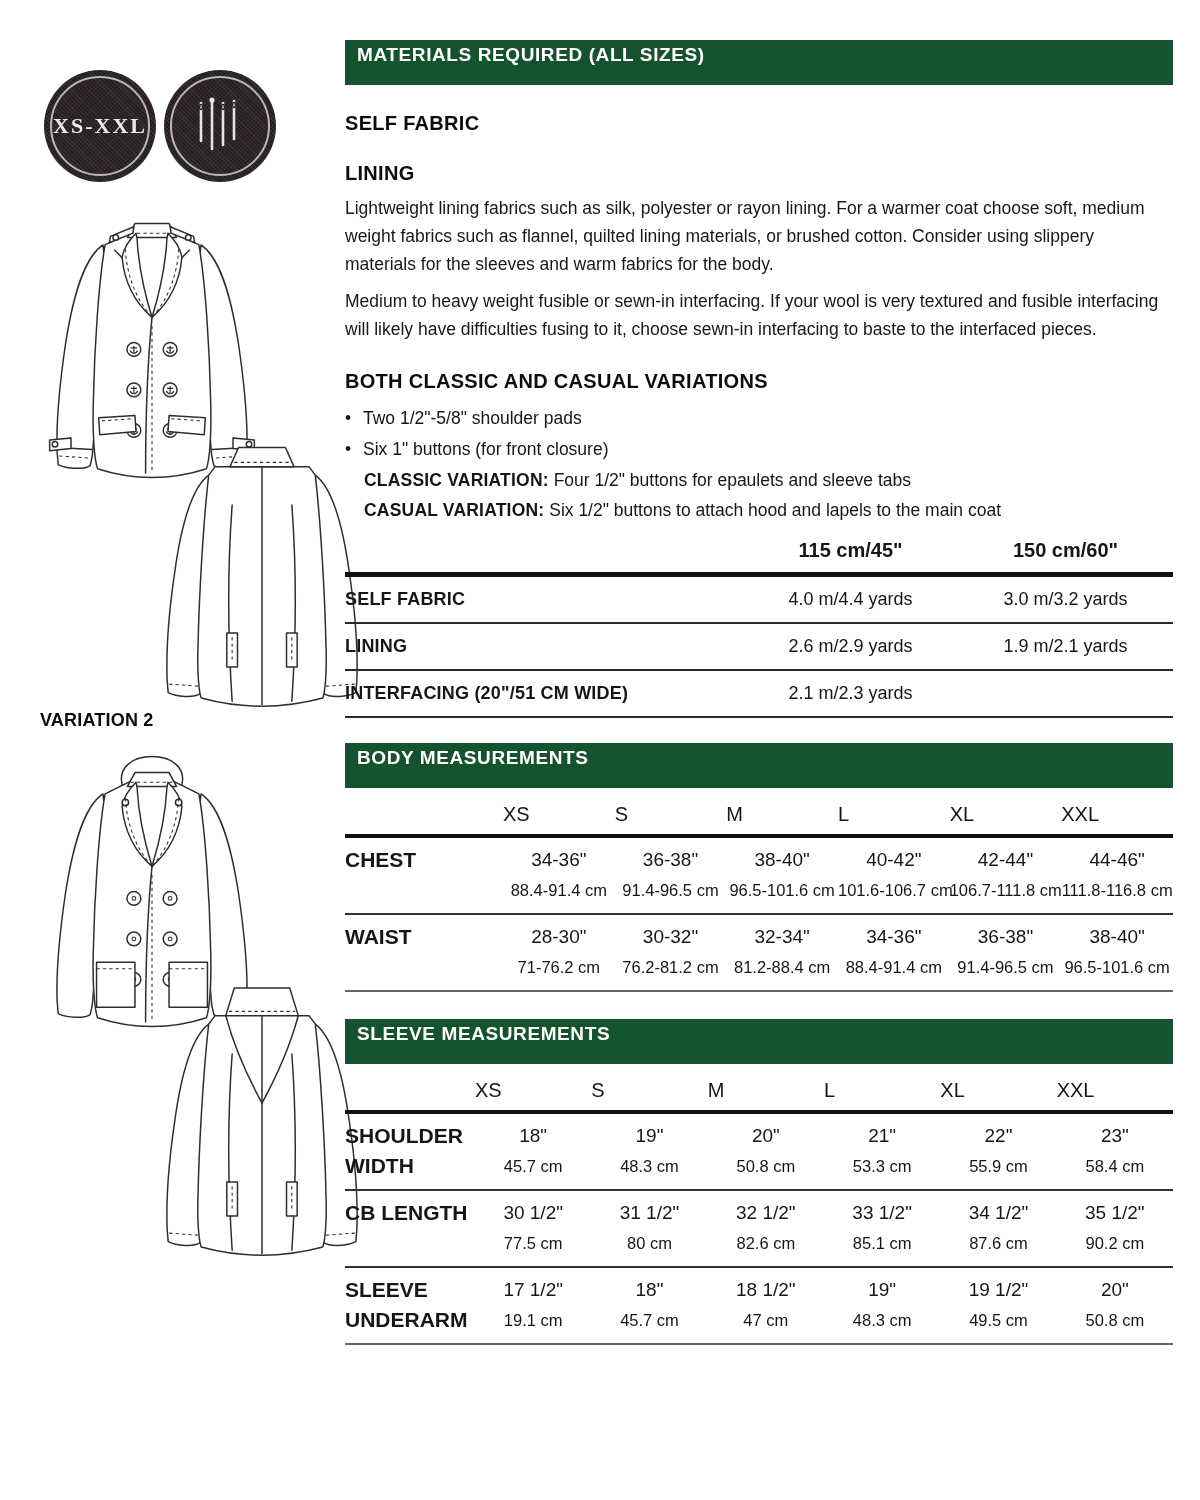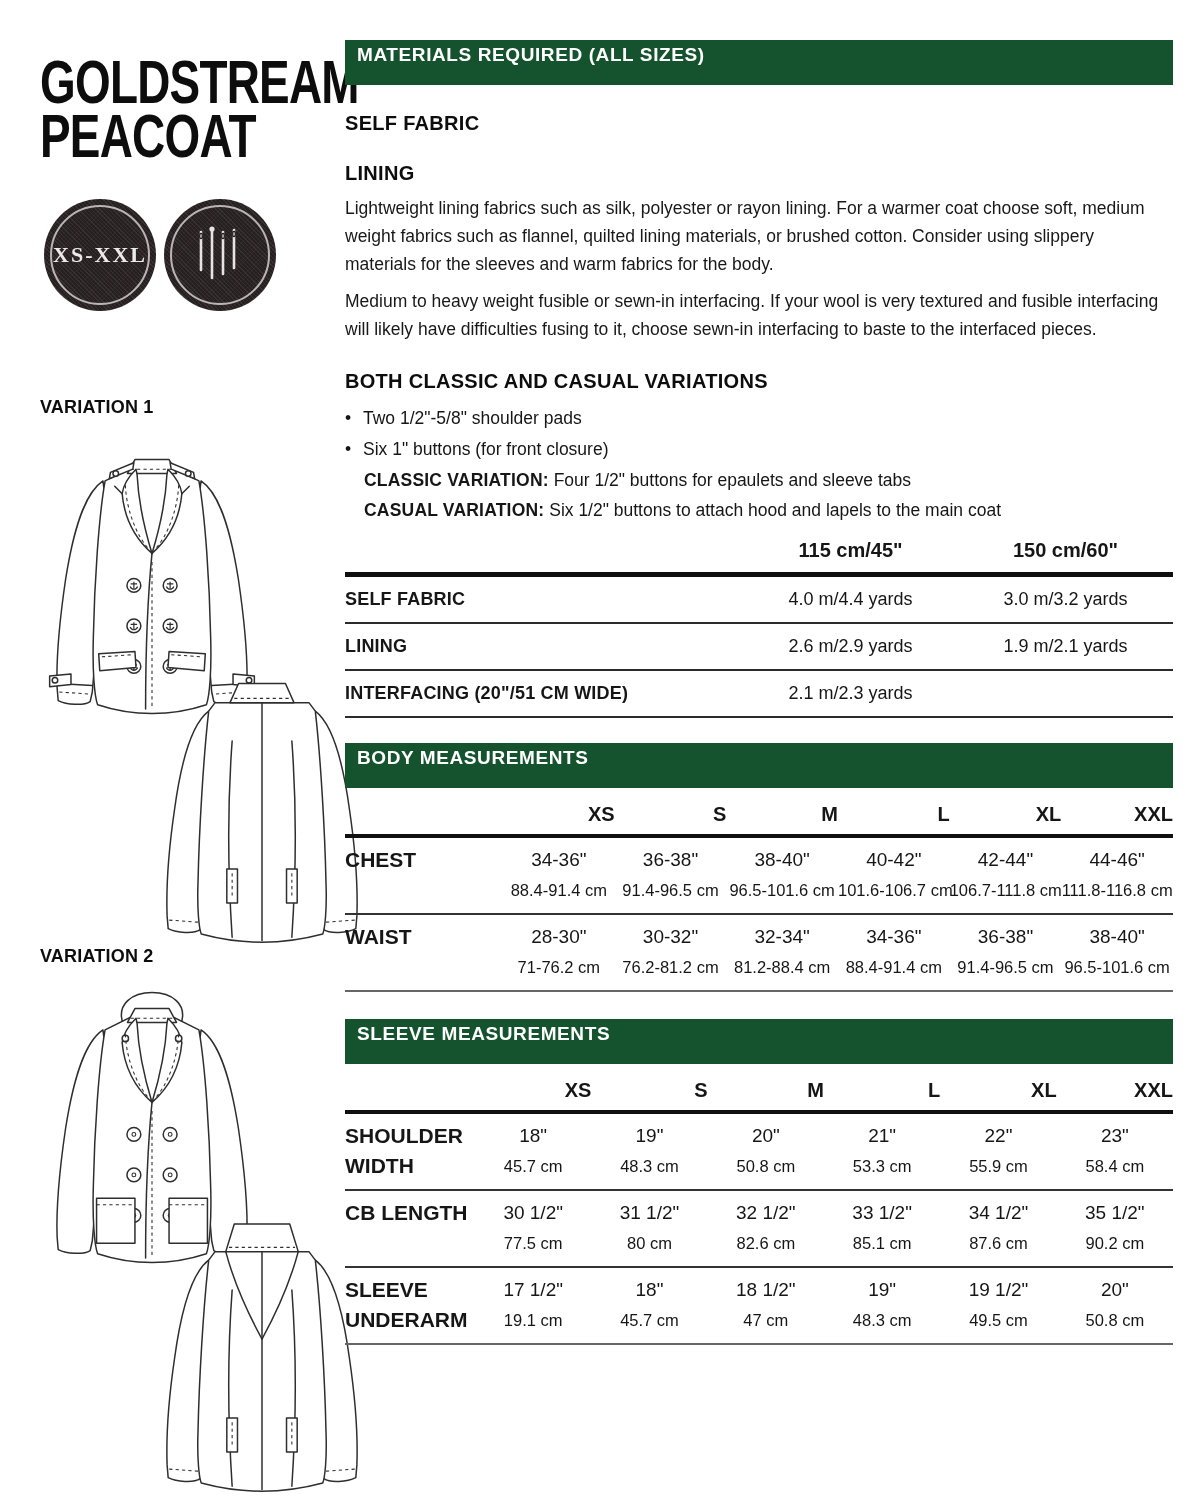--- a/index.html
+++ b/index.html
@@ -49,45 +49,41 @@
   table { border-collapse:collapse; }
   .yardage { width:100%; margin-top:10px; }
   .yardage th { font-size:20px; font-weight:700; text-align:center; padding:4px 0 10px; white-space:nowrap; }
   .yardage thead tr { border-bottom:5px solid #101010; }
   .yardage tbody tr { border-bottom:2px solid #2b2b2b; }
   .yardage td { font-size:18px; padding:12px 0; }
   .yardage .lbl { font-weight:700; letter-spacing:0.2px; text-align:left; }
   .yardage .val { text-align:center; width:215px; }
   
   .meas { width:100%; margin-top:6px; table-layout:fixed; }
-  .meas th { font-size:20px; font-weight:700; text-align:right; padding:9px 0 8px; }
+  .meas th { font-size:20px; font-weight:400; text-align:left; padding:9px 0 8px; }
   .meas thead tr { border-bottom:4px solid #101010; }
   .meas tbody tr { border-bottom:2px solid #333; }
   .meas tbody tr:last-child { border-bottom:2px solid #666; }
   .meas td { text-align:center; vertical-align:top; padding:7px 0 8px; }
   .meas .lbl { text-align:left; }
   .meas .l1, .meas .l2 { font-weight:700; font-size:21px; line-height:30px; white-space:nowrap; }
   .meas .in { font-size:19px; line-height:30px; white-space:nowrap; }
   .meas .cm { font-size:16.5px; line-height:30px; white-space:nowrap; }
   .mt-body { margin-top:25px; }
   .mt-garment { margin-top:27px; }
   svg .ln { fill:none; stroke:#2e2e2e; stroke-width:1.4; stroke-linecap:round; stroke-linejoin:round; }
   svg .sh { fill:#fff; stroke:#2e2e2e; stroke-width:1.4; stroke-linecap:round; stroke-linejoin:round; }
   svg .ds { fill:none; stroke:#2e2e2e; stroke-width:1; stroke-dasharray:3 3; }
 </style>
 </head>
 <body>
 
 <div class="page">
 
   <aside class="left">
-    <h1 class="title">
-      <span>GOLDSTREAM</span>
-      <span>PEACOAT</span>
-    </h1>
 
     <div class="badges">
       <div class="badge">
         <span class="badge-ring"></span>
         <span class="badge-text">XS-XXL</span>
       </div>
       <div class="badge">
         <span class="badge-ring"></span>
         <svg width="70" height="70" viewBox="0 0 70 70">
           <g stroke="#e8e2e2" stroke-width="2.6" stroke-linecap="round" fill="none">
@@ -99,21 +95,20 @@
           <g stroke="#242021" stroke-width="1.2" fill="none">
             <ellipse cx="16" cy="16" rx="1.3" ry="2.6"></ellipse>
             <ellipse cx="38" cy="16" rx="1.3" ry="2.6"></ellipse>
             <ellipse cx="49" cy="14" rx="1.3" ry="2.6"></ellipse>
           </g>
           <circle cx="27" cy="9" r="2.6" fill="#e8e2e2"></circle>
         </svg>
       </div>
     </div>
 
-    <div class="var-label v1">VARIATION 1</div>
     <div class="var-box">
       <svg class="coat-front" viewBox="0 0 220 272">
         <defs>
           <g id="f1b">
             <circle r="6.5" fill="#fff" stroke="#2e2e2e" stroke-width="1.4"></circle>
             <path d="M0,-3.5 L0,3 M-3,-1.5 L3,-1.5 M-3.5,1 C-2,4.5 2,4.5 3.5,1" fill="none" stroke="#2e2e2e" stroke-width="1.1"></path>
           </g>
         </defs>
         <path class="sh" d="M64,44 C46,56 36,92 29,136 C24,170 20,210 21,238 L22,250 C30,254 46,255 52,251 L54,242 C57,206 60,170 64,136 L66,60 Z"></path>
         <path class="sh" d="M156,44 C174,56 184,92 191,136 C196,170 200,210 199,238 L198,250 C190,254 174,255 168,251 L166,242 C163,206 160,170 156,136 L154,60 Z"></path>

